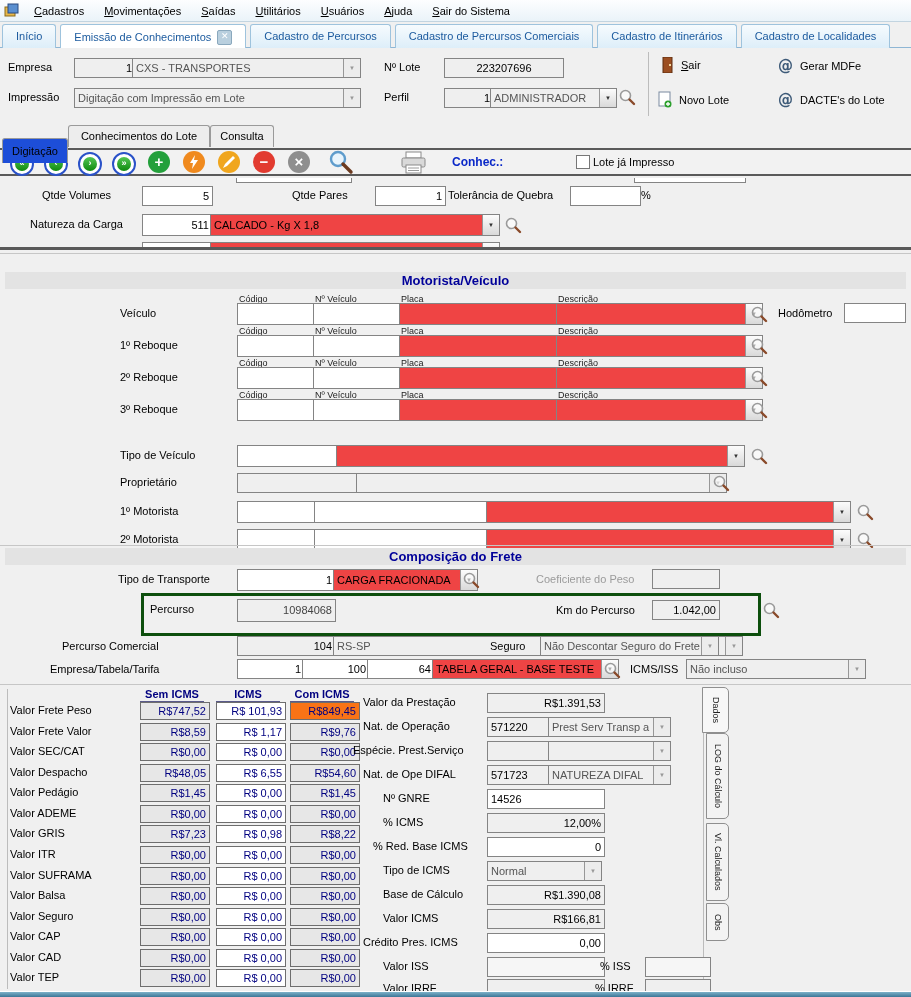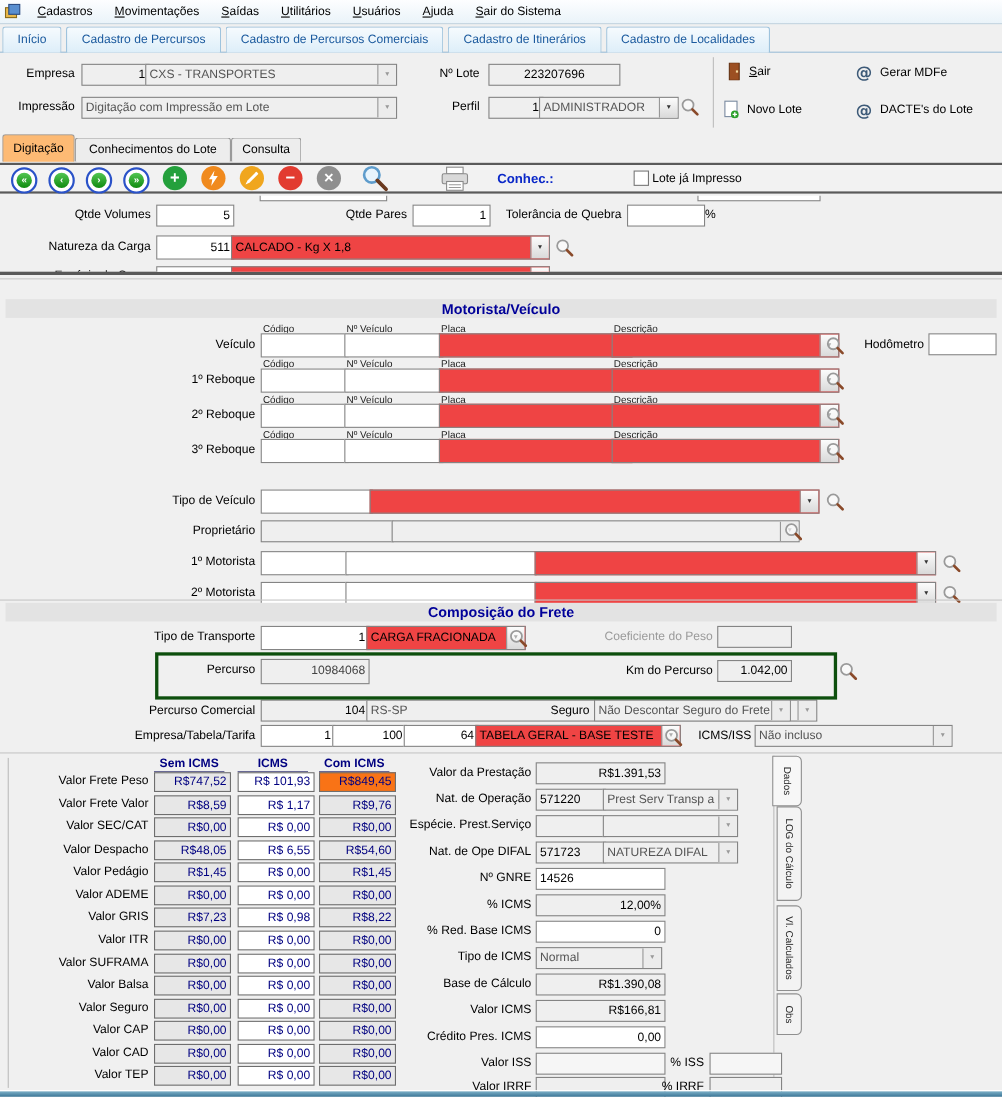--- a/index.html
+++ b/index.html
@@ -17,21 +17,21 @@
   #tabstrip{position:absolute;left:0;top:24px;width:911px;height:24px;
     display:flex;gap:4px;padding-left:2px;border-bottom:1px solid #8fb6d4;box-sizing:border-box}
   .tab{height:23px;line-height:23px;padding:0 13px;background:linear-gradient(#f6fbfe,#ddeef9);
     border:1px solid #9ec3dd;border-bottom:none;border-radius:3px 3px 0 0;
     color:#1b5a9e;white-space:nowrap;display:flex;align-items:center;gap:6px}
   .tab.active{background:#fff;color:#1b5a9e;height:24px}
   .tclose{width:13px;height:13px;line-height:11px;text-align:center;background:#b9cfde;
     border:1px solid #8aa8bd;border-radius:2px;color:#fff;font-size:9px}
   
   #header{position:absolute;left:0;top:48px;width:911px;height:73px;background:#f0f0f0}
-  .lbl{position:absolute;text-align:right;white-space:nowrap}
+  .lbl{position:absolute;white-space:nowrap}
   .lbl.dis{color:#9b9b9b}
   .fld{position:absolute;background:#fff;border:1px solid #848484;height:18px;
     line-height:18px;padding:0 3px;white-space:nowrap;overflow:hidden;box-sizing:content-box}
   .fld.gray{background:#efefef}
   .fld.yellow{background:#ef4444}
   .fld.num{text-align:right}
   .fld.ctr{text-align:center}
   .navy{color:#000080}
   .combo{padding-right:18px}
   .arw{position:absolute;right:0;top:0;bottom:0;width:16px;
@@ -42,21 +42,21 @@
   .arw.dis::after{color:#999}
   .mag{position:absolute;width:18px;height:18px;cursor:pointer}
   .band{position:absolute;left:5px;width:901px;height:17px;background:#e3e3e3;
     text-align:center;font-weight:bold;font-size:13px;color:#000099;line-height:17px}
   .colhdr{position:absolute;font-size:9px;color:#222;white-space:nowrap}
   .vline{position:absolute;width:1px;background:#bcbcbc}
   
   #subtabs{position:absolute;left:0;top:122px;width:911px;height:26px}
   .stab{position:absolute;top:3px;height:21px;line-height:21px;text-align:center;
     background:#ededed;border:1px solid #9a9a9a;border-bottom:none;border-radius:3px 3px 0 0}
-  .stab.active{top:0;height:24px;line-height:24px;background:#fdba74;z-index:2}
+  .stab.active{top:16px;height:24px;line-height:24px;background:#1d4ed8;z-index:2}
   
   #toolbar{position:absolute;left:0;top:148px;width:911px;height:28px;background:#f2f2f2;
     border-top:2px solid #5a5a5a;border-bottom:2px solid #5a5a5a;box-sizing:border-box}
   .navbtn{position:absolute;top:2px;width:20px;height:20px;border:2px solid #2a52c8;
     border-radius:50%;background:#fff;display:flex;align-items:center;justify-content:center}
   .navin{width:14px;height:14px;border-radius:50%;background:linear-gradient(#53c653,#0f8a0f);
     color:#fff;font-size:9px;font-weight:bold;text-align:center;line-height:13px}
   .cbtn{position:absolute;top:1px;width:22px;height:22px;border-radius:50%;color:#fff;
     font-size:15px;font-weight:bold;text-align:center;line-height:21px}
   
@@ -99,20 +99,24 @@
     <span class="mitem">Utilitários</span>
     <span class="mitem">Usuários</span>
     <span class="mitem">Ajuda</span>
     <span class="mitem">Sair do Sistema</span>
   </div>
 
   <div id="tabstrip">
     <div class="tab">
         <span>Início</span>
       </div>
+    <div class="tab active">
+      <span>Emissão de Conhecimentos</span>
+      <span class="tclose">✕</span>
+    </div>
     <div class="tab">
         <span>Cadastro de Percursos</span>
       </div>
     <div class="tab">
         <span>Cadastro de Percursos Comerciais</span>
       </div>
     <div class="tab">
         <span>Cadastro de Itinerários</span>
       </div>
     <div class="tab">

